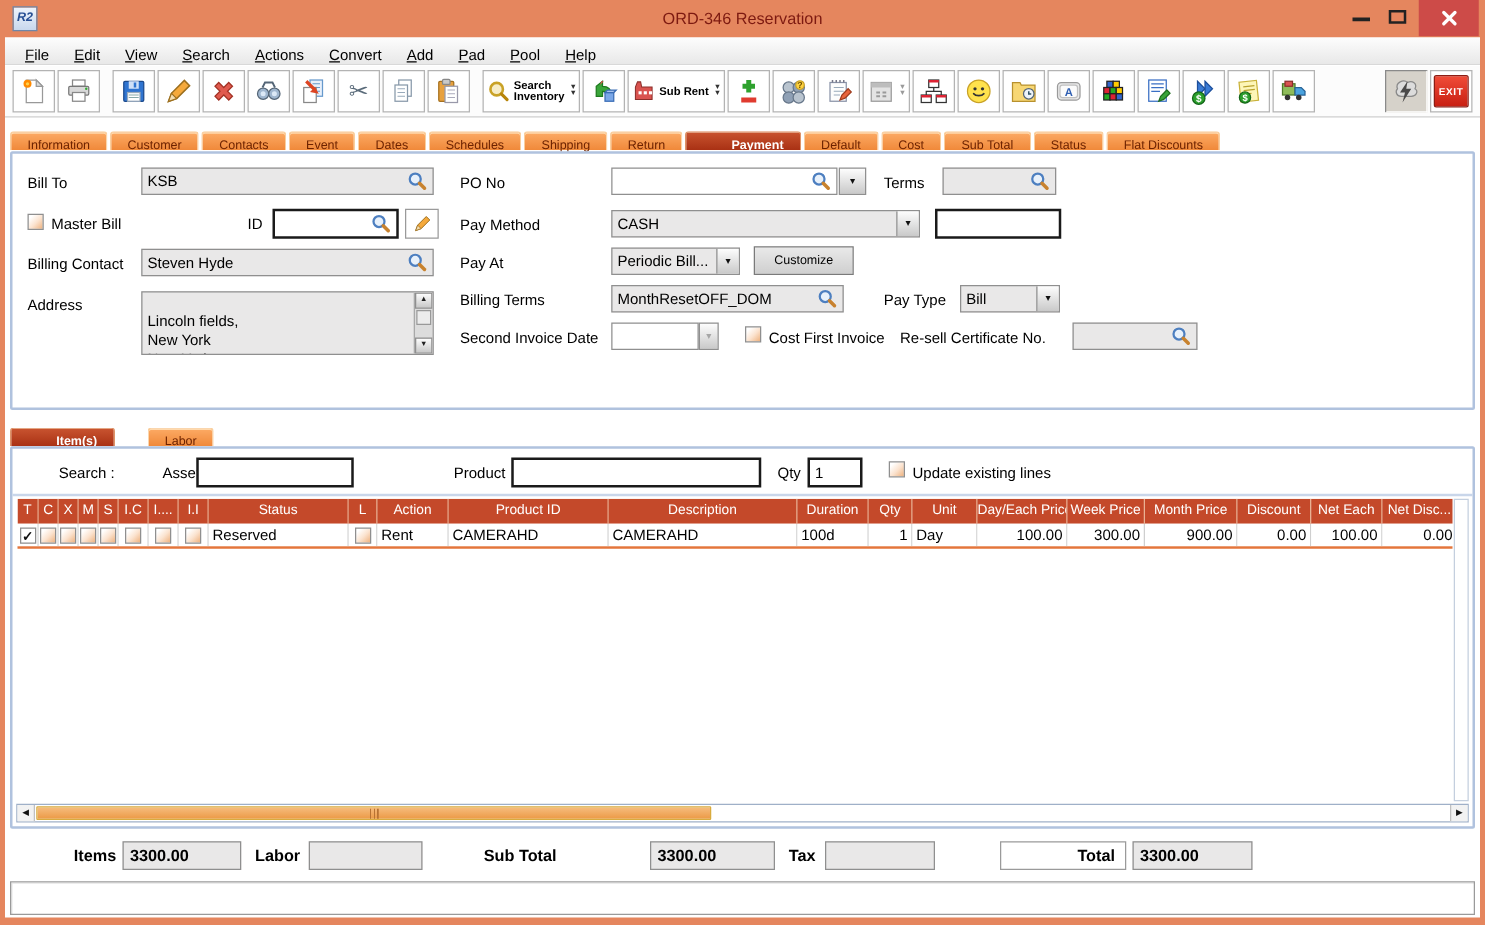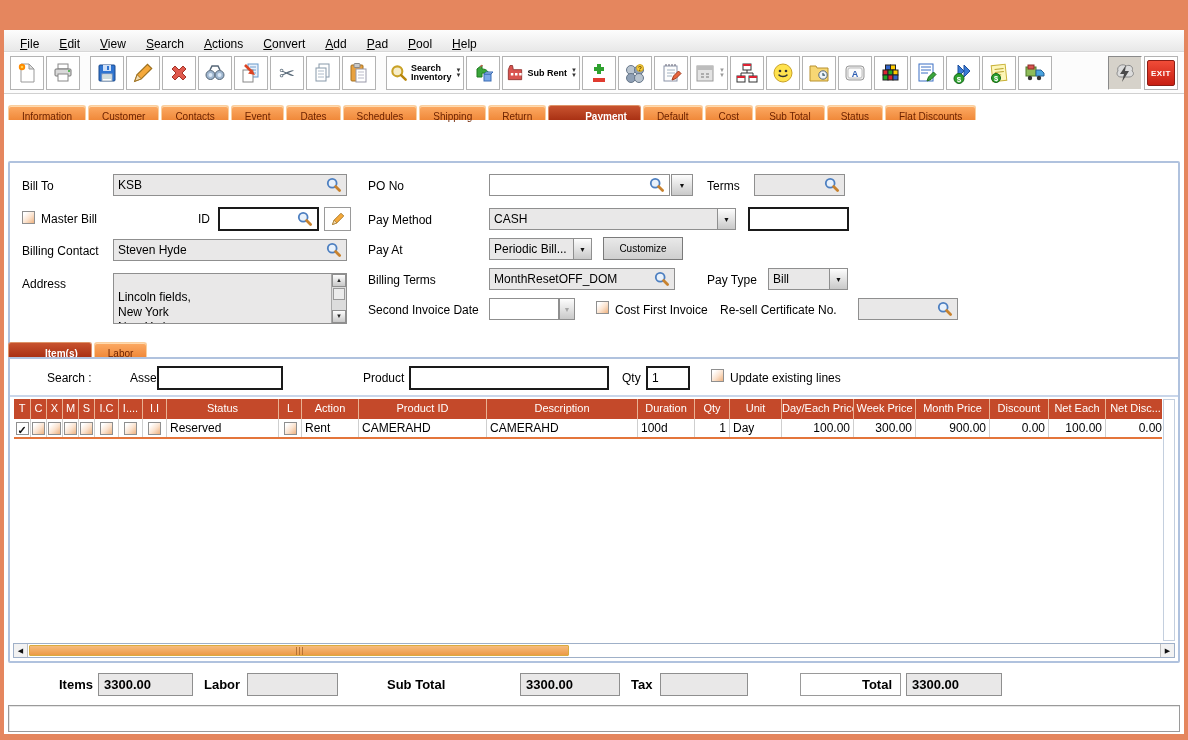--- a/index.html
+++ b/index.html
@@ -48,21 +48,21 @@
   .tabs-main { position:absolute; left:8px; top:96px; height:24px; display:flex; align-items:flex-end; }
   .tab { height:15px; line-height:22px; padding:0 13px; margin-right:2px;
     background:linear-gradient(#fcaa64,#f0893a); color:#6e2300; font-size:10px;
     border:1px solid #f9cf9f; border-bottom:none; border-radius:3px 3px 0 0;
     box-shadow:inset 0 1px 0 #ffd9ad; white-space:nowrap; cursor:default; }
   .tab.sel { background:linear-gradient(#c8532f,#a93114); color:#fff; font-weight:bold;
     border-color:#de9368; box-shadow:none;padding-left:36px; }
 
   
   .panel { position:absolute; background:#fff; border:2px solid #b0c2de; border-radius:2px; }
-  #payment-panel { left:8px; top:121px; width:1172px; height:207px;margin-top:40px; }
+  #payment-panel { left:8px; top:121px; width:1172px; height:207px; }
   #items-panel { left:8px; top:357px; width:1172px; height:306px; }
 
   .lbl { position:absolute; font-size:12px; color:#000; white-space:nowrap; }
   .fld { position:absolute; height:22px; background:#e9e8e8; border:1px solid #8f8f8f;
     font-size:12px; display:flex; align-items:center; padding:0 4px; overflow:hidden; }
   .fld .val { flex:1; white-space:nowrap; overflow:hidden; }
   .fld.white { background:#fff; }
   .fld.blackbrd { background:#fff; border:2px solid #1a1a1a; }
   svg.mag { width:16px; height:16px; flex:none; display:block; }
   .combo { position:absolute; height:22px; background:#e9e8e8; border:1px solid #8f8f8f;
@@ -87,21 +87,21 @@
     border:1px solid #8f8f8f; font-size:12px; line-height:15px; padding:1px 18px 1px 4px;
     white-space:pre-line; overflow:hidden; }
   .addr-sb { position:absolute; right:0; top:0; bottom:0; width:15px; background:#dcdcdc; border-left:1px solid #a8a8a8;
     display:flex; flex-direction:column; }
   .sbtn { height:13px; background:linear-gradient(#fdfdfd,#c8c8c8); border:1px solid #8f8f8f;
     font-size:6px; line-height:11px; text-align:center; color:#222; flex:none; }
   .sb-thumb { flex:none; height:12px; margin:1px; background:#ececec; border:1px solid #999; }
   .sb-track { flex:1; }
 
   
-  .subtabs { position:absolute; left:8px; top:334px; height:23px; display:flex; align-items:flex-end; }
+  .subtabs { position:absolute; left:8px; top:334px; height:23px; display:flex; align-items:flex-end;gap:24px; }
 
   
   .search-row { position:absolute; left:0; top:0; right:0; height:38px; border-bottom:2px solid #c9d6ea; }
   .grid-header { position:absolute; left:4px; top:40px; height:20px; display:flex; overflow:hidden; right:16px; }
   .th { background:#c4492a; color:#fff; font-size:11px; text-align:center; line-height:19px;
     border-right:1px solid #e9b193; white-space:nowrap; overflow:hidden; flex:none; }
   .grid-row { position:absolute; left:4px; top:60px; height:20px; display:flex; overflow:hidden; right:16px;
     border-bottom:2px solid #e4753b; }
   .td { background:#fff; font-size:12px; line-height:18px; border-right:1px solid #cfcfcf;
     white-space:nowrap; overflow:hidden; padding:0 3px; flex:none; }
@@ -149,20 +149,31 @@
     <g id="pencildef">
       <path d="M2.5 13.5l1.6-4.4L11 2.2l2.8 2.8-6.9 6.9z" fill="#f5a93b" stroke="#9c6f1e" stroke-width="0.8"></path>
       <path d="M2.5 13.5l1.6-4.4 2.8 2.8z" fill="#f3dcb0" stroke="#9c6f1e" stroke-width="0.6"></path>
     </g>
   </defs>
 </svg>
 
 <div class="window">
   <div class="content-bg"></div>
 
+  <div class="titlebar">
+    <div class="app-icon">R2</div>
+    <div class="title-text">ORD-346 Reservation</div>
+    <div class="win-min"></div>
+    <div class="win-max"></div>
+    <div class="win-close">
+      <svg width="13" height="13" viewBox="0 0 13 13">
+        <path d="M2 2l9 9M11 2l-9 9" stroke="#fff" stroke-width="2.6" stroke-linecap="round"></path>
+      </svg>
+    </div>
+  </div>
 
   <div class="menubar">
     <span class="menu-item"><u>F</u>ile</span>
     <span class="menu-item"><u>E</u>dit</span>
     <span class="menu-item"><u>V</u>iew</span>
     <span class="menu-item"><u>S</u>earch</span>
     <span class="menu-item"><u>A</u>ctions</span>
     <span class="menu-item"><u>C</u>onvert</span>
     <span class="menu-item"><u>A</u>dd</span>
     <span class="menu-item"><u>P</u>ad</span>

